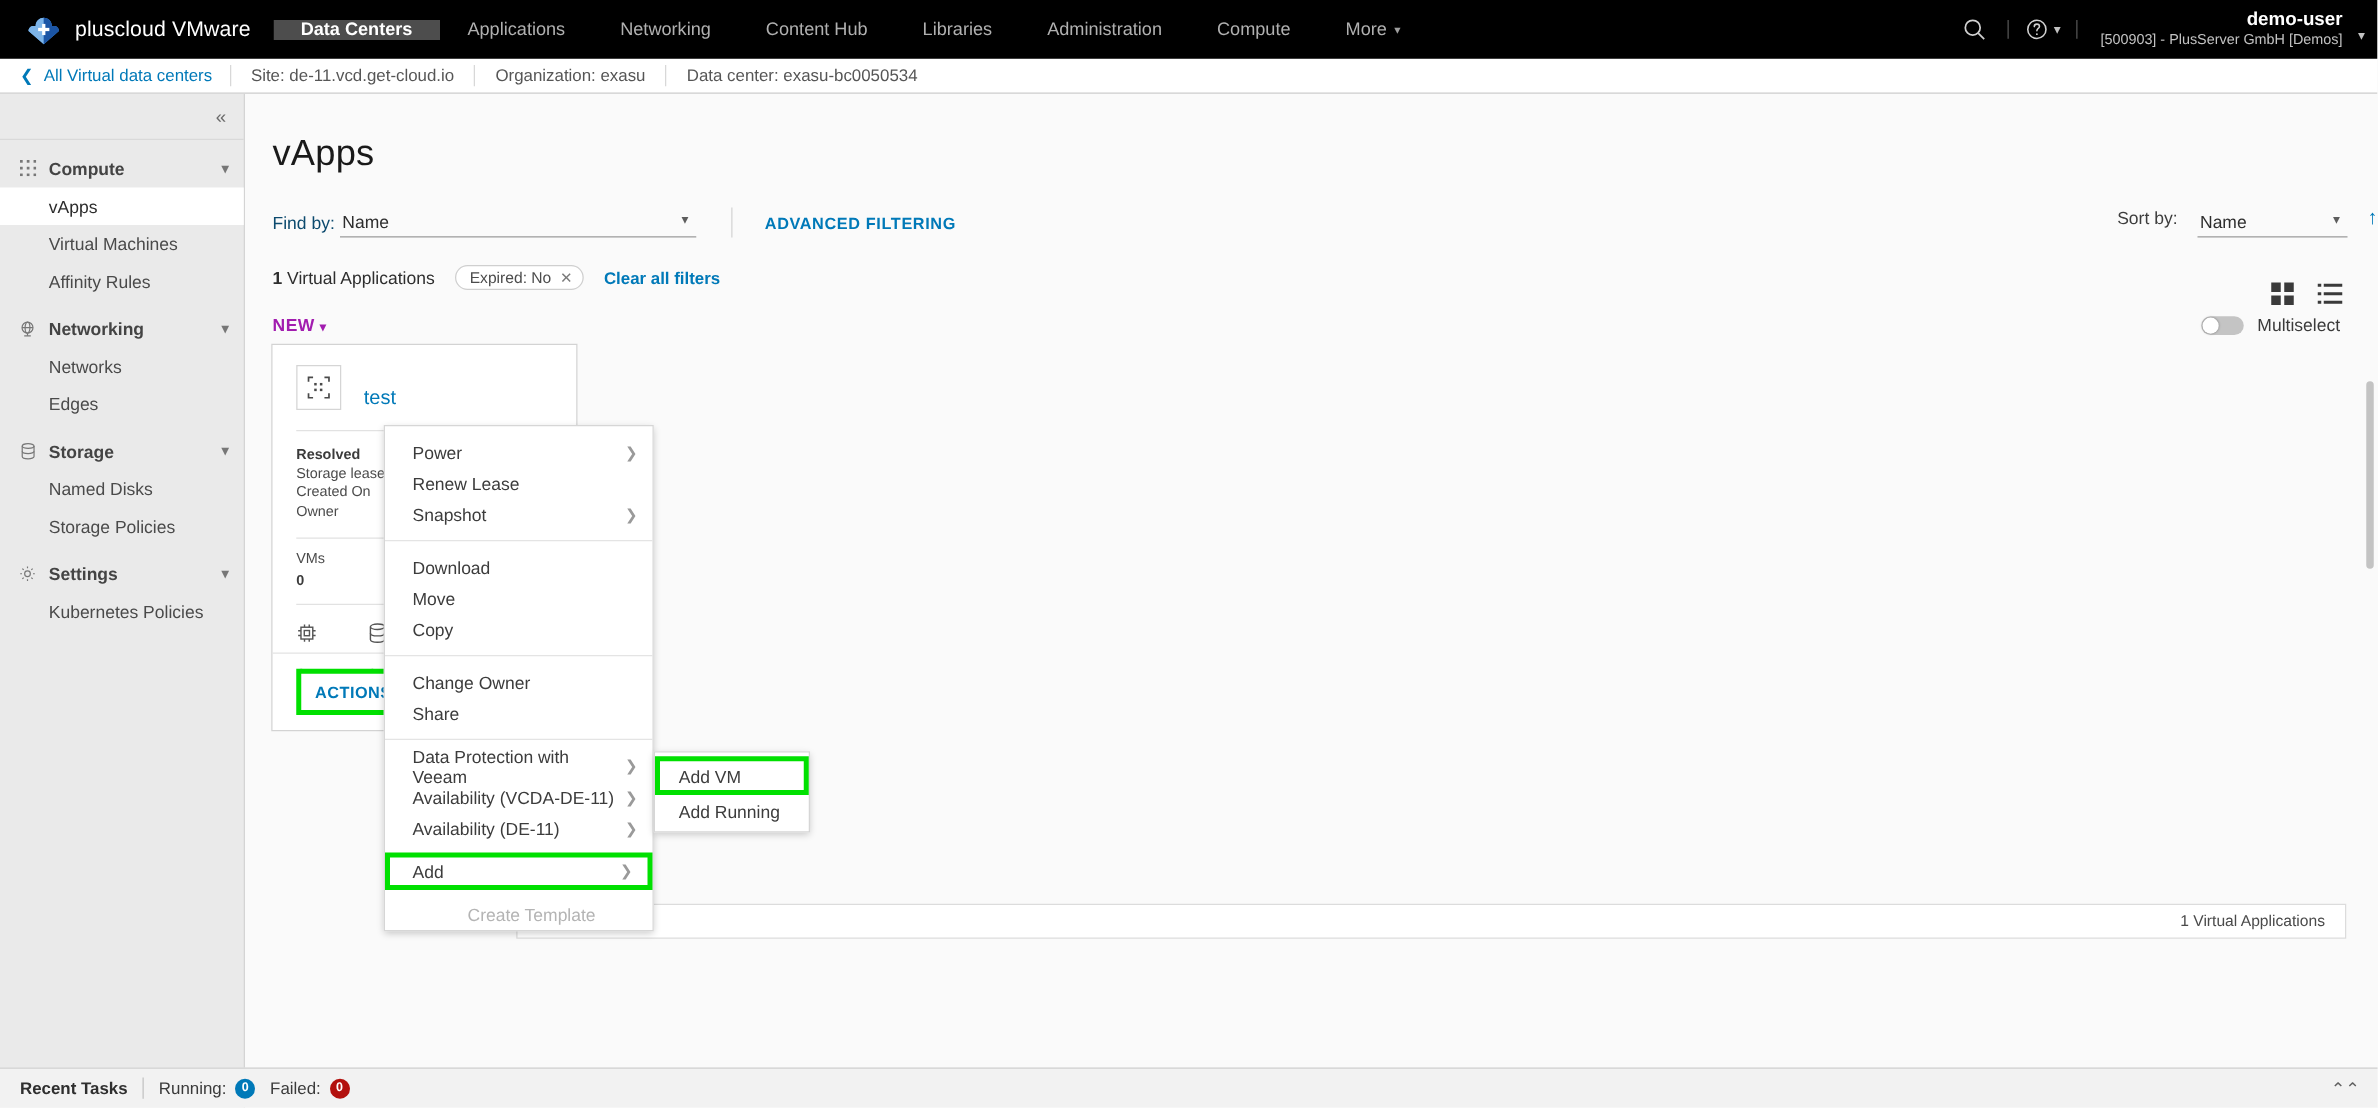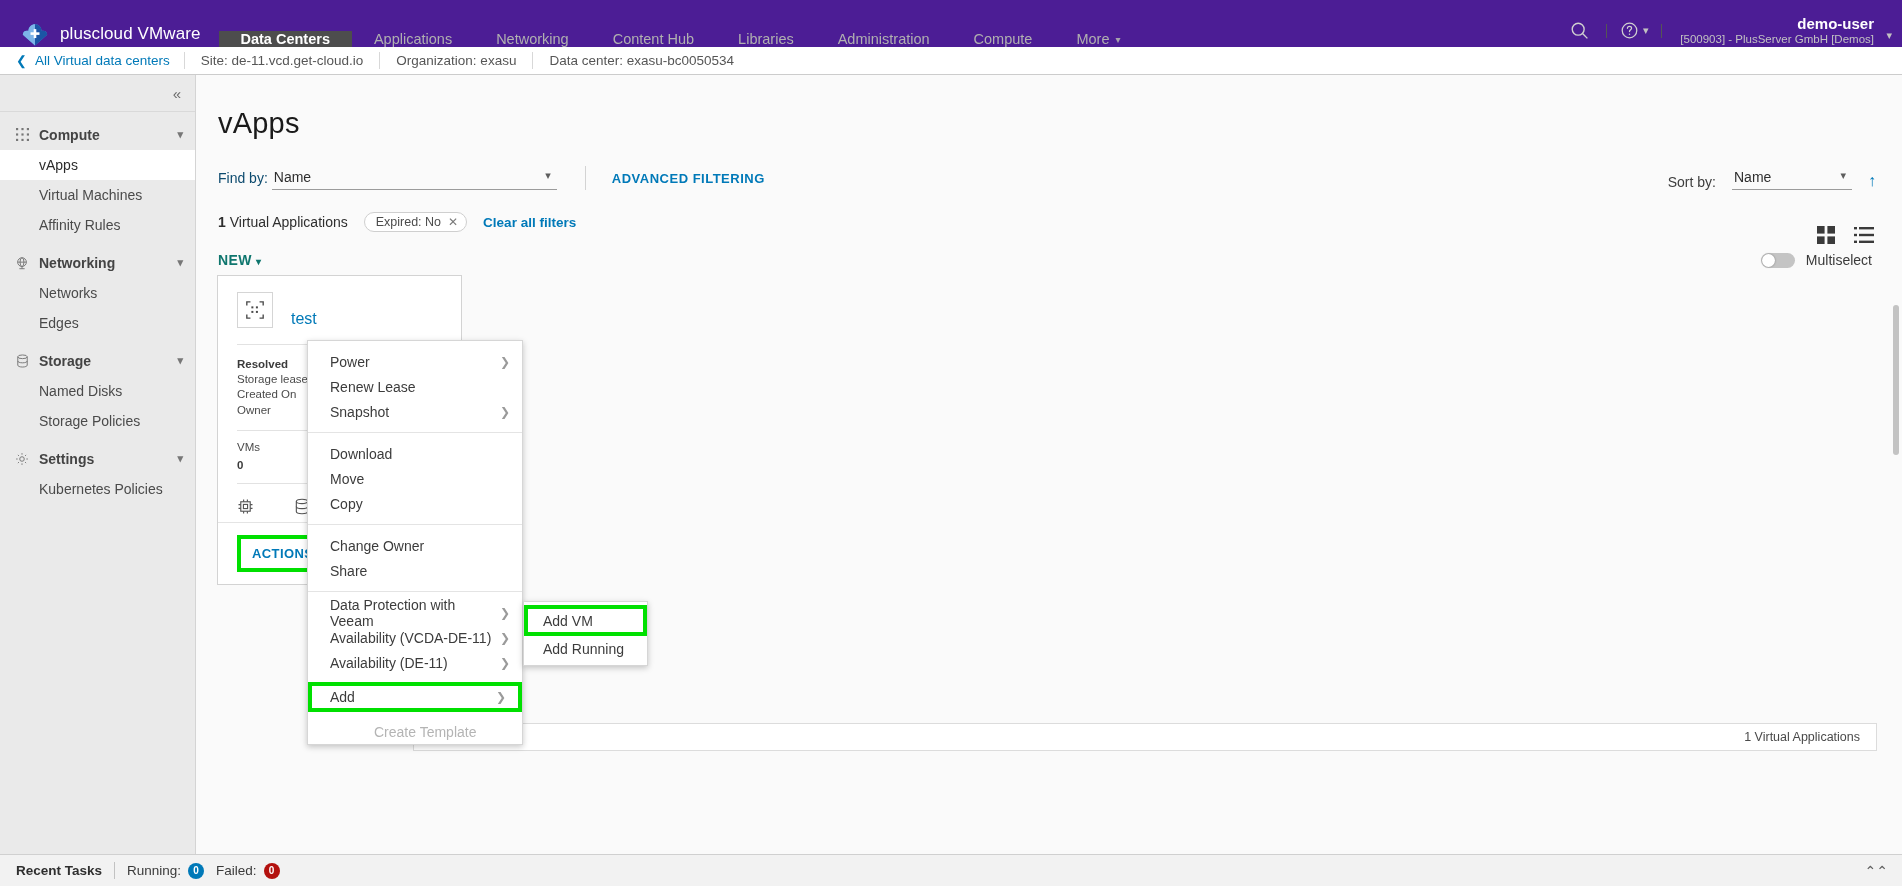--- a/index.html
+++ b/index.html
@@ -6,23 +6,23 @@
   html, body {
     width: 1902px; height: 886px;
     font-family: "Liberation Sans", sans-serif;
     background: #fafafa;
     overflow: hidden;
   }
 
   
   .topnav {
     height: 47px;
-    background: #4c1d95;
+    background: #000000;
     display: flex;
-    align-items: flex-end;
+    align-items: center;
     position: relative;
     z-index: 60;
   }
   .brand {
     display: flex; align-items: center;
     padding: 0 18px 0 22px;
     gap: 12px;
   }
   .brand-logo { width: 26px; height: 26px; display:block; }
   .brand-text {
@@ -193,22 +193,21 @@
   .adv-sep {
     width: 1px; height: 24px; background: #d3d3d3;
     margin: 0 26px 0 28px;
   }
   .adv-filter {
     color: #0079b8; font-size: 13px; font-weight: bold;
     letter-spacing: .5px; cursor: pointer;
   }
   .sort-wrap {
     margin-left: auto;
-    display: flex; align-items: flex-end;
-    padding-right: 26px;
+    display: flex; align-items: flex-start;
   }
   .sort-label { font-size: 14px; color: #3d3d3d; margin-right: 16px; }
   .sort-select {
     width: 120px;
     border: none; border-bottom: 1px solid #9b9b9b;
     background: transparent;
     font-size: 14px; color: #2e2e2e;
     padding: 3px 22px 4px 2px;
     font-family: "Liberation Sans", sans-serif;
     -webkit-appearance: none; appearance: none;
@@ -236,21 +235,21 @@
   .clear-filters {
     color: #0079b8; font-size: 13.5px; font-weight: bold; cursor: pointer;
   }
 
   .new-row {
     display: flex; align-items: center;
     padding: 20px 0 0 22px;
     justify-content: space-between;
   }
   .new-btn {
-    color: #0f766e; font-size: 14px; font-weight: bold;
+    color: #a21caf; font-size: 14px; font-weight: bold;
     letter-spacing: .4px; cursor: pointer;
   }
   .new-btn .caret { font-size: 10px; margin-left: 4px; }
   .multiselect {
     display: flex; align-items: center; gap: 11px;
     padding-right: 30px;
   }
   .toggle {
     width: 34px; height: 15px; border-radius: 8px;
     background: #c4c4c4; position: relative; cursor: pointer;

